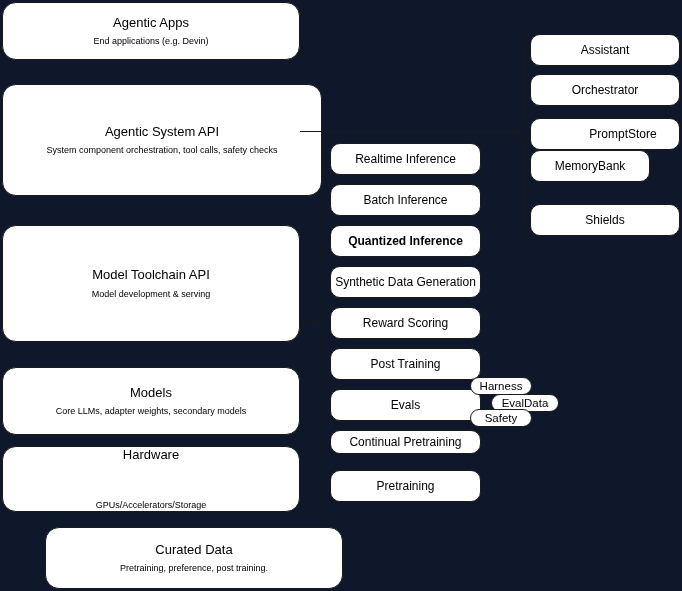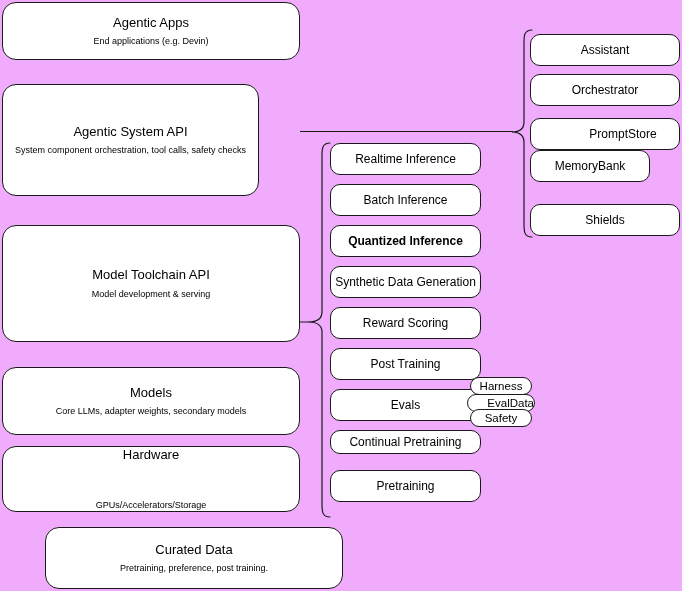--- a/index.html
+++ b/index.html
@@ -10,21 +10,21 @@
   }
   body {
     font-family: "Liberation Sans", sans-serif;
     color: #000000;
   }
   #canvas {
     position: relative;
     width: 682px;
     height: 591px;
     overflow: hidden;
-    background: #f0abfc;
+    background: #0f172a;
   }
 
   
   .box {
     position: absolute;
     box-sizing: border-box;
     border: 1px solid #1a1a1a;
     border-radius: 12px;
     background: #ffffff;
     display: flex;
@@ -91,21 +91,21 @@
 </head>
 <body>
 
 <div id="canvas">
 
   <div class="box layer-box" style="left:2px; top:2px; width:298px; height:58px;">
     <div class="layer-title">Agentic Apps</div>
     <div class="layer-sub">End applications (e.g. Devin)</div>
   </div>
 
-  <div class="box layer-box" style="left:2px; top:84px; width:257px; height:112px;">
+  <div class="box layer-box" style="left:2px; top:84px; width:320px; height:112px;">
     <div class="layer-title">Agentic System API</div>
     <div class="layer-sub">System component orchestration, tool calls, safety checks</div>
   </div>
 
   <div class="box layer-box" style="left:2px; top:225px; width:298px; height:117px;">
     <div class="layer-title">Model Toolchain API</div>
     <div class="layer-sub">Model development &amp; serving</div>
   </div>
 
   <div class="box layer-box" style="left:2px; top:367px; width:298px; height:68px;">
@@ -165,21 +165,21 @@
   </div>
 
   <div class="box leaf-box" style="left:330px; top:470px; width:151px; height:32px;">
     <span class="leaf-label">Pretraining</span>
   </div>
 
   <div class="pill" style="left:470px; top:377px; width:62px; height:18px;">
     <span>Harness</span>
   </div>
 
-  <div class="pill" style="left:467px; top:394px; width:68px; height:18px;justify-content:flex-end;">
+  <div class="pill" style="left:491px; top:394px; width:68px; height:18px;">
     <span>EvalData</span>
   </div>
 
   <div class="pill" style="left:470px; top:409px; width:62px; height:18px;">
     <span>Safety</span>
   </div>
 
   <div class="connector" style="left:508px; top:27px; width:26px; height:216px;">
     <svg width="26" height="216" viewBox="0 0 26 216" fill="none" stroke="#1a1a1a" stroke-width="1.2" stroke-linecap="round">
       <path d="M24 3 C 16 3, 16 9, 16 16 L16 95 C16 101, 12 105, 4 105 C12 105, 16 109, 16 115 L16 197 C16 204, 16 210, 24 210"></path>

